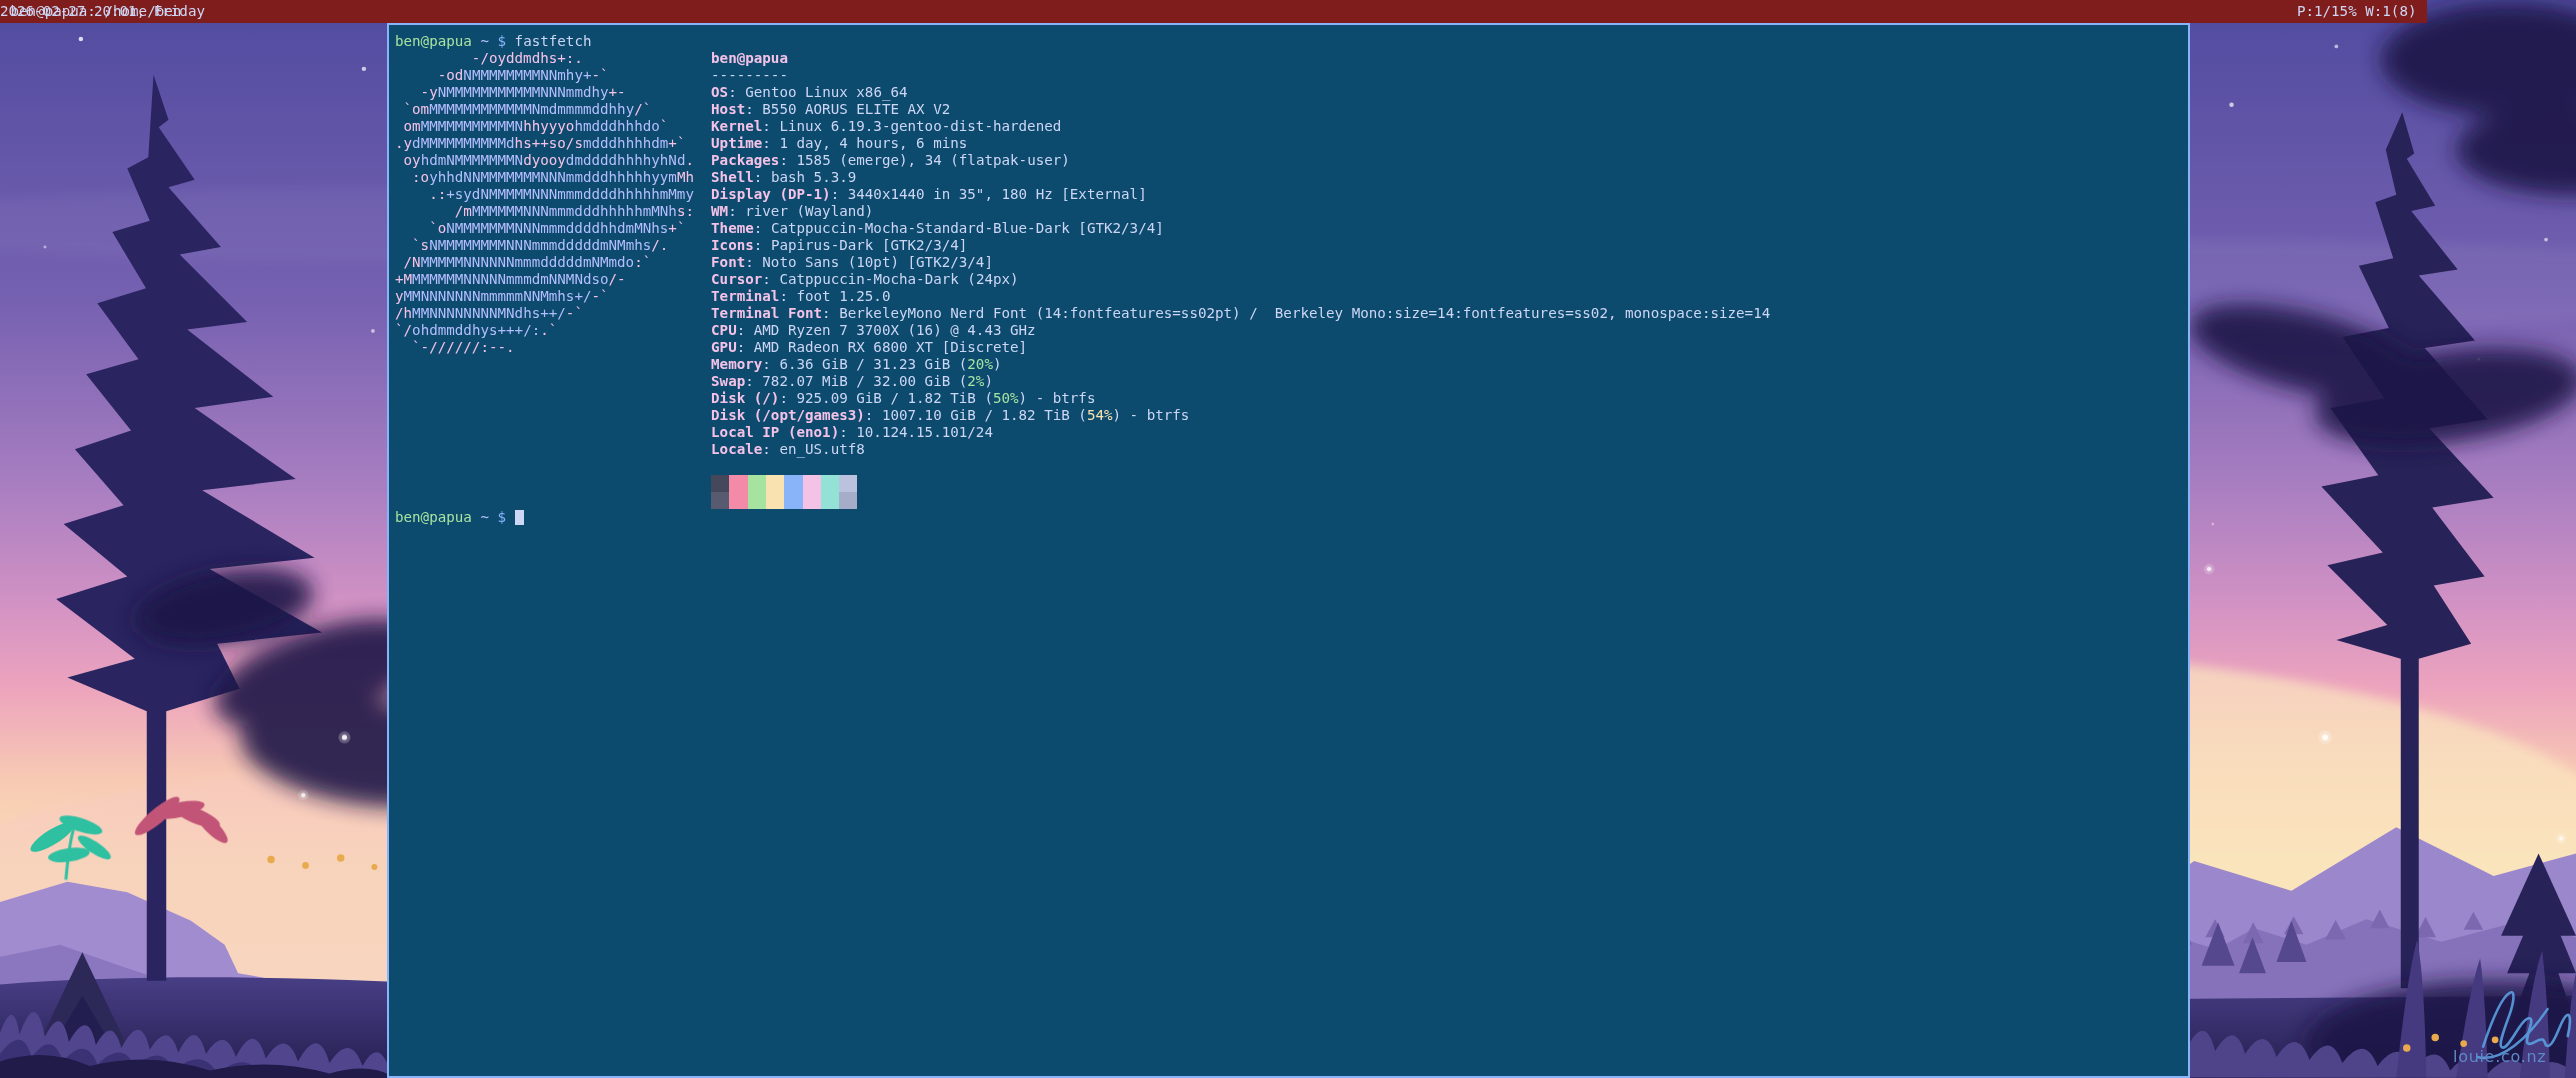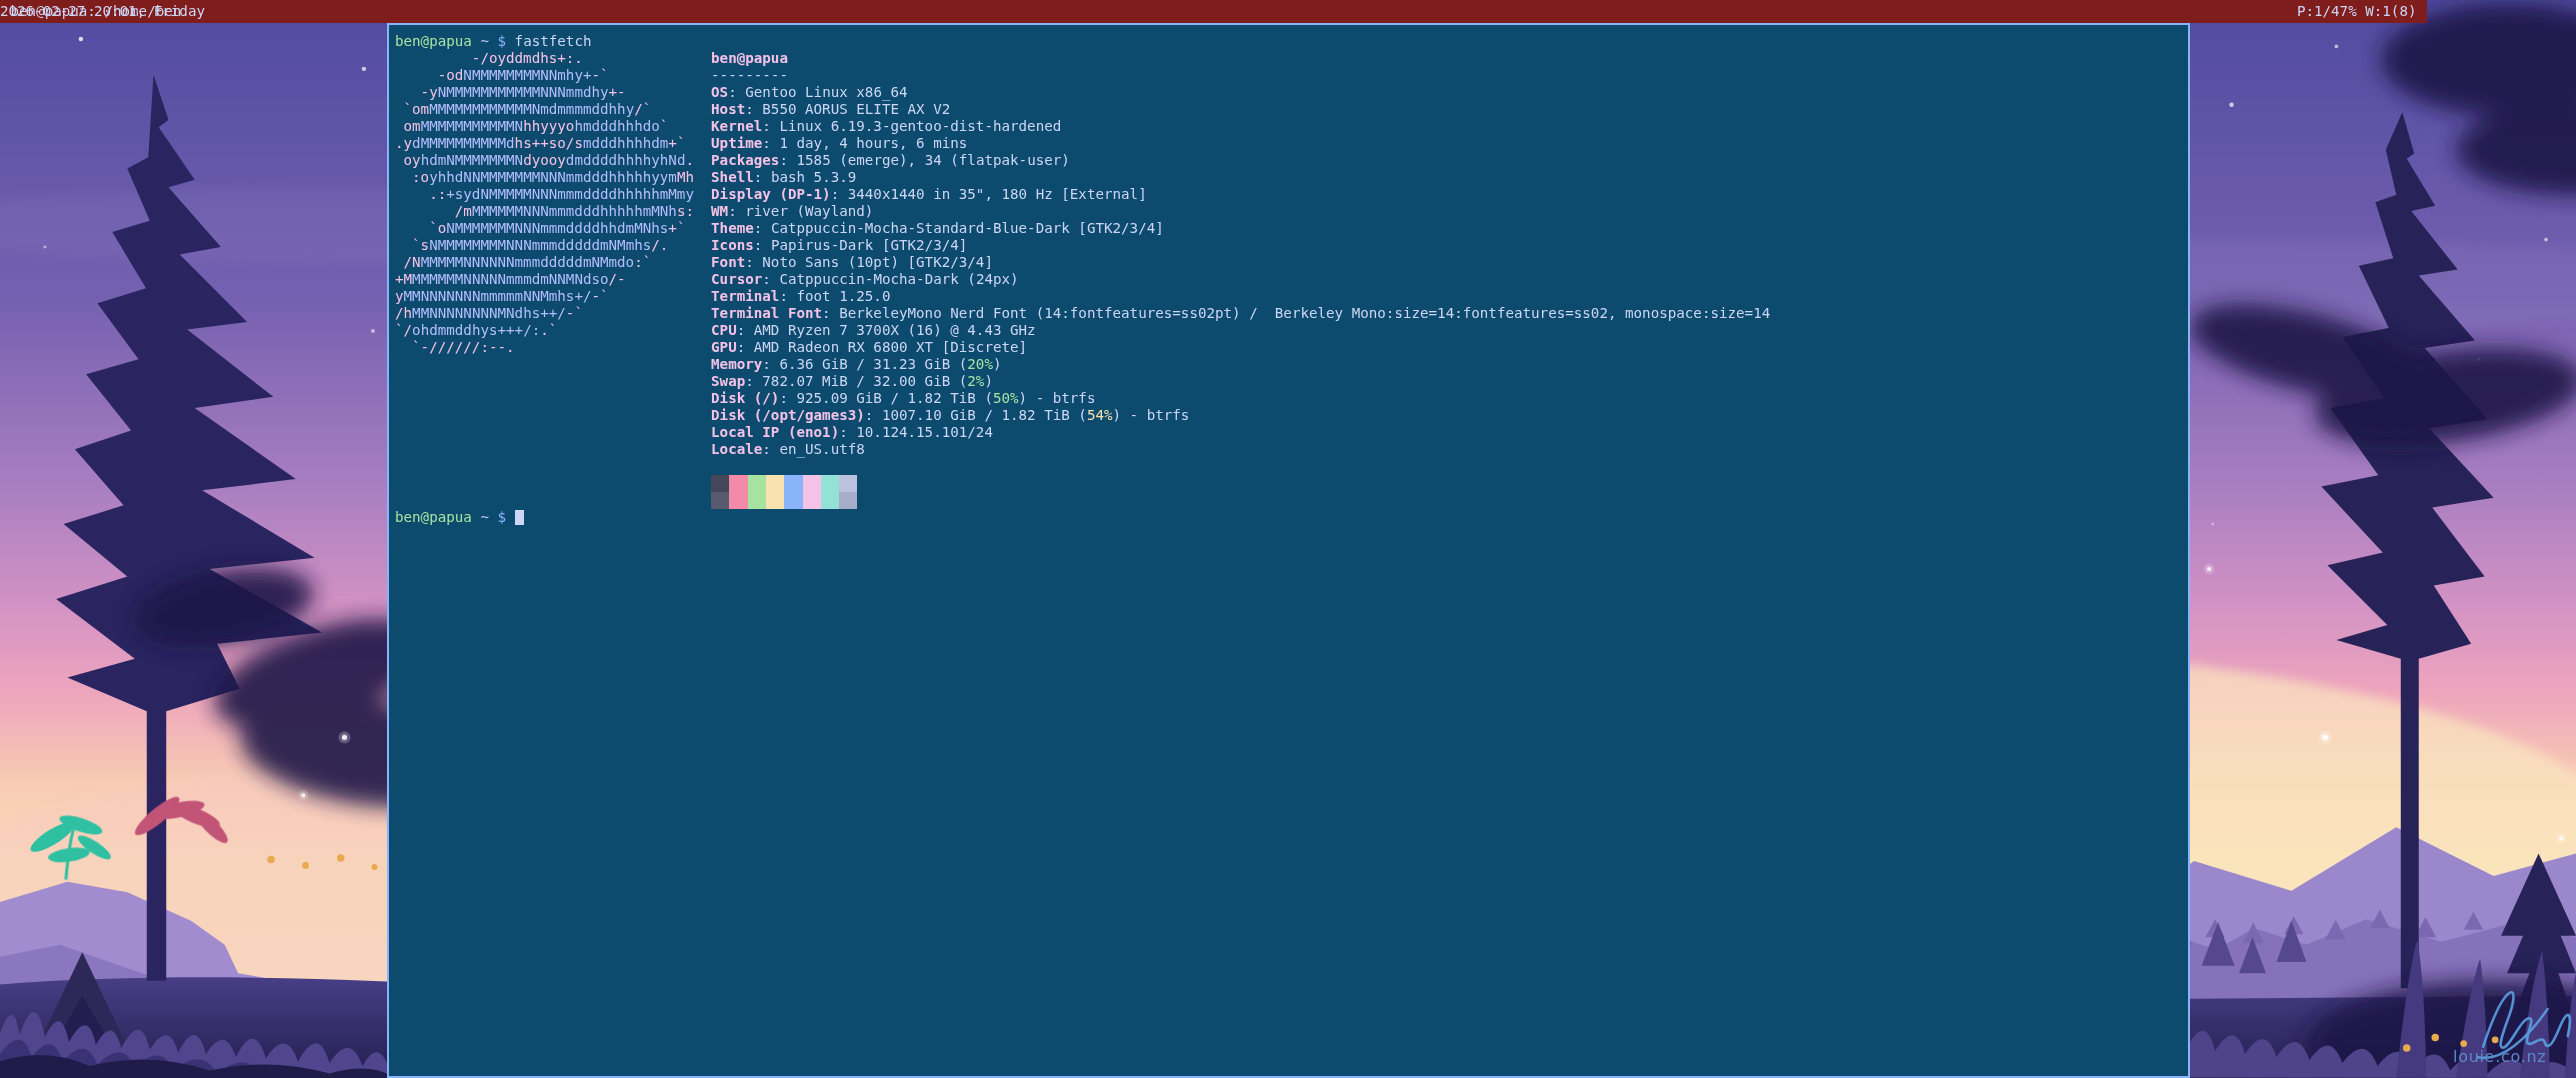--- a/index.html
+++ b/index.html
@@ -172,21 +172,21 @@
       <path d="M3316,1398 C3326,1368 3340,1332 3352,1326 C3360,1322 3356,1342 3351,1356 C3343,1378 3336,1396 3341,1399 C3348,1403 3360,1376 3369,1366 C3375,1359 3382,1357 3380,1367 C3377,1379 3372,1392 3376,1394 C3381,1397 3390,1386 3396,1389"></path>
       <path d="M3396,1389 C3400,1392 3398,1400 3405,1396 C3414,1390 3420,1360 3428,1356 C3434,1353 3432,1372 3429,1384"></path>
       <path d="M3308,1412 C3340,1420 3376,1386 3402,1348"></path>
     </g>
   </svg>
   <div id="credit">louie.co.nz</div>
 
   <div id="statusbar">
     <span id="bar-left">ben@papua: /home/ben</span>
     <span id="bar-center">2026-02-27 20:01, Friday</span>
-    <span id="bar-right">P:1/47% W:1(8)</span>
+    <span id="bar-right">P:1/15% W:1(8)</span>
   </div>
 
   <div id="terminal">
     <pre id="term-output"><div class="trow"><span class="c-g">ben@papua</span><span> </span><span class="c-l">~</span><span> </span><span class="c-b">$</span><span> </span><span class="c-t">fastfetch</span></div><div class="trow"><span class="c-p">         -/oyddmdhs+:.</span><span>               </span><span class="key">ben@papua</span></div><div class="trow"><span class="c-p">     -od</span><span class="c-l">NMMMMMMMMNNmhy+</span><span class="c-p">-`</span><span>            </span><span class="c-t">---------</span></div><div class="trow"><span class="c-p">   -y</span><span class="c-l">NMMMMMMMMMMMNNNmmdhy</span><span class="c-p">+-</span><span>          </span><span class="key">OS</span><span class="c-t">: </span><span class="c-t">Gentoo Linux x86_64</span></div><div class="trow"><span class="c-p"> `om</span><span class="c-l">MMMMMMMMMMMMNmdmmmmddhhy</span><span class="c-p">/`</span><span>       </span><span class="key">Host</span><span class="c-t">: </span><span class="c-t">B550 AORUS ELITE AX V2</span></div><div class="trow"><span class="c-p"> om</span><span class="c-l">MMMMMMMMMMMN</span><span class="c-p">hhyyyo</span><span class="c-l">hmdddhhhdo</span><span class="c-p">`</span><span>     </span><span class="key">Kernel</span><span class="c-t">: </span><span class="c-t">Linux 6.19.3-gentoo-dist-hardened</span></div><div class="trow"><span class="c-p">.y</span><span class="c-l">dMMMMMMMMMMd</span><span class="c-p">hs++so/s</span><span class="c-l">mdddhhhhdm</span><span class="c-p">+`</span><span>   </span><span class="key">Uptime</span><span class="c-t">: </span><span class="c-t">1 day, 4 hours, 6 mins</span></div><div class="trow"><span class="c-p"> oy</span><span class="c-l">hdmNMMMMMMMN</span><span class="c-p">dyooy</span><span class="c-l">dmddddhhhhyhNd</span><span class="c-p">.</span><span>  </span><span class="key">Packages</span><span class="c-t">: </span><span class="c-t">1585 (emerge), 34 (flatpak-user)</span></div><div class="trow"><span class="c-p">  :o</span><span class="c-l">yhhdNNMMMMMMMNNNmmdddhhhhhyym</span><span class="c-p">Mh</span><span>  </span><span class="key">Shell</span><span class="c-t">: </span><span class="c-t">bash 5.3.9</span></div><div class="trow"><span class="c-p">    .:</span><span class="c-l">+sydNMMMMMNNNmmmddddhhhhhmMmy</span><span>  </span><span class="key">Display (DP-1)</span><span class="c-t">: </span><span class="c-t">3440x1440 in 35", 180 Hz [External]</span></div><div class="trow"><span class="c-p">       /m</span><span class="c-l">MMMMMMNNNmmmdddhhhhhmMNh</span><span class="c-p">s:</span><span>  </span><span class="key">WM</span><span class="c-t">: </span><span class="c-t">river (Wayland)</span></div><div class="trow"><span class="c-p">    `o</span><span class="c-l">NMMMMMMMNNNmmmddddhhdmMNhs</span><span class="c-p">+`</span><span>   </span><span class="key">Theme</span><span class="c-t">: </span><span class="c-t">Catppuccin-Mocha-Standard-Blue-Dark [GTK2/3/4]</span></div><div class="trow"><span class="c-p">  `s</span><span class="c-l">NMMMMMMMMNNNmmmdddddmNMmhs</span><span class="c-p">/.</span><span>     </span><span class="key">Icons</span><span class="c-t">: </span><span class="c-t">Papirus-Dark [GTK2/3/4]</span></div><div class="trow"><span class="c-p"> /N</span><span class="c-l">MMMMMNNNNNNmmmdddddmNMmdo</span><span class="c-p">:`</span><span>       </span><span class="key">Font</span><span class="c-t">: </span><span class="c-t">Noto Sans (10pt) [GTK2/3/4]</span></div><div class="trow"><span class="c-p">+M</span><span class="c-l">MMMMMMNNNNNmmmdmNNMNdso</span><span class="c-p">/-</span><span>          </span><span class="key">Cursor</span><span class="c-t">: </span><span class="c-t">Catppuccin-Mocha-Dark (24px)</span></div><div class="trow"><span class="c-p">y</span><span class="c-l">MMNNNNNNNmmmmmNNMmhs+/</span><span class="c-p">-`</span><span>            </span><span class="key">Terminal</span><span class="c-t">: </span><span class="c-t">foot 1.25.0</span></div><div class="trow"><span class="c-p">/h</span><span class="c-l">MMNNNNNNNNMNdhs++/</span><span class="c-p">-`</span><span>               </span><span class="key">Terminal Font</span><span class="c-t">: </span><span class="c-t">BerkeleyMono Nerd Font (14:fontfeatures=ss02pt) /  Berkeley Mono:size=14:fontfeatures=ss02, monospace:size=14</span></div><div class="trow"><span class="c-p">`/</span><span class="c-l">ohdmmddhys+++/:</span><span class="c-p">.`</span><span>                  </span><span class="key">CPU</span><span class="c-t">: </span><span class="c-t">AMD Ryzen 7 3700X (16) @ 4.43 GHz</span></div><div class="trow"><span class="c-p">  `-//////:--.</span><span>                       </span><span class="key">GPU</span><span class="c-t">: </span><span class="c-t">AMD Radeon RX 6800 XT [Discrete]</span></div><div class="trow"><span>                                     </span><span class="key">Memory</span><span class="c-t">: </span><span class="c-t">6.36 GiB / 31.23 GiB (</span><span class="c-g">20%</span><span class="c-t">)</span></div><div class="trow"><span>                                     </span><span class="key">Swap</span><span class="c-t">: </span><span class="c-t">782.07 MiB / 32.00 GiB (</span><span class="c-g">2%</span><span class="c-t">)</span></div><div class="trow"><span>                                     </span><span class="key">Disk (/)</span><span class="c-t">: </span><span class="c-t">925.09 GiB / 1.82 TiB (</span><span class="c-g">50%</span><span class="c-t">) - btrfs</span></div><div class="trow"><span>                                     </span><span class="key">Disk (/opt/games3)</span><span class="c-t">: </span><span class="c-t">1007.10 GiB / 1.82 TiB (</span><span class="c-y">54%</span><span class="c-t">) - btrfs</span></div><div class="trow"><span>                                     </span><span class="key">Local IP (eno1)</span><span class="c-t">: </span><span class="c-t">10.124.15.101/24</span></div><div class="trow"><span>                                     </span><span class="key">Locale</span><span class="c-t">: </span><span class="c-t">en_US.utf8</span></div><div class="trow"><span>                                     </span></div><div class="trow"><span>                                     </span><span class="pal" style="background: rgb(69, 71, 90);"></span><span class="pal" style="background: rgb(243, 139, 168);"></span><span class="pal" style="background: rgb(166, 227, 161);"></span><span class="pal" style="background: rgb(249, 226, 175);"></span><span class="pal" style="background: rgb(137, 180, 250);"></span><span class="pal" style="background: rgb(245, 194, 231);"></span><span class="pal" style="background: rgb(148, 226, 213);"></span><span class="pal" style="background: rgb(186, 194, 222);"></span></div><div class="trow"><span>                                     </span><span class="pal" style="background: rgb(88, 91, 112);"></span><span class="pal" style="background: rgb(243, 139, 168);"></span><span class="pal" style="background: rgb(166, 227, 161);"></span><span class="pal" style="background: rgb(249, 226, 175);"></span><span class="pal" style="background: rgb(137, 180, 250);"></span><span class="pal" style="background: rgb(245, 194, 231);"></span><span class="pal" style="background: rgb(148, 226, 213);"></span><span class="pal" style="background: rgb(166, 173, 200);"></span></div><div class="trow"><span class="c-g">ben@papua</span><span> </span><span class="c-l">~</span><span> </span><span class="c-b">$</span><span> </span><span id="cursor"></span></div></pre>
   </div>
 
 </div>
 
 
 </body></html>

